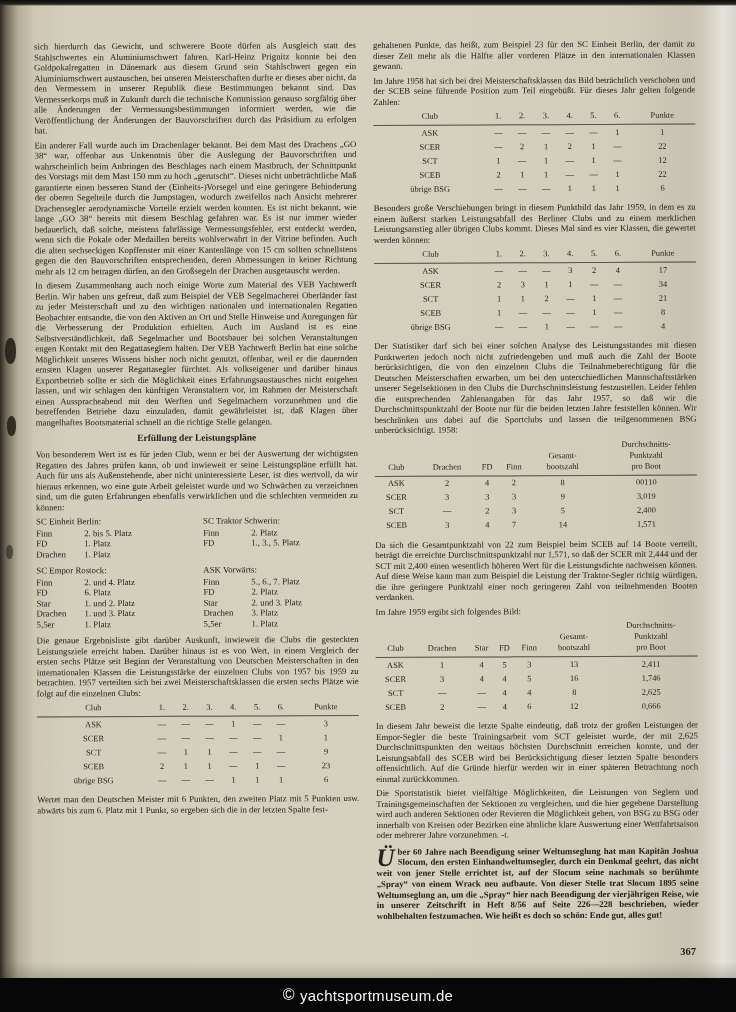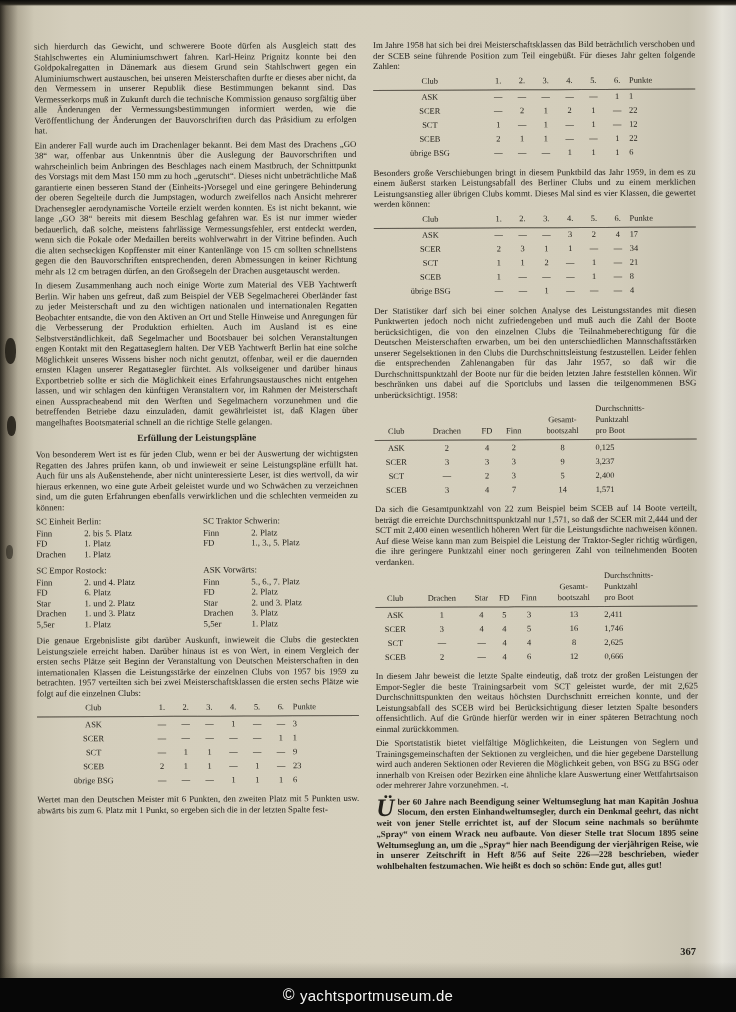--- a/index.html
+++ b/index.html
@@ -23,21 +23,21 @@
   .heading{font-weight:bold;text-align:center;font-size:9.5px;margin:6px 0 5px;line-height:11px}
   .goals{display:grid;grid-template-columns:1fr 1fr;column-gap:12px;row-gap:6px;margin:2px 0 6px;text-align:left}
   .goal-title{font-weight:normal;margin-bottom:1px}
   .goal-row{display:flex}
   .goal-label{width:48px;flex:0 0 48px}
   table.data{width:100%;border-collapse:collapse;margin:4px 0 7px;font-size:8.4px;line-height:11px;text-align:center}
   table.data th{font-weight:normal;text-align:center;padding:0 0 3px;vertical-align:bottom;
     white-space:pre-line;border-bottom:.5px solid rgba(40,36,28,.45)}
   table.data td{padding:1.5px 0}
   table.data .c0{text-align:center;white-space:nowrap}
-  table.data th:last-child,table.data td:last-child{text-align:left}
+  table.data th:last-child,table.data td:last-child{text-align:center}
   .slocum{font-weight:bold;margin:6px 0 0;line-height:10.8px}
   .dropcap{float:left;font-size:25px;line-height:21px;padding:0 3px 0 0;font-style:italic;font-weight:bold}
   .pageno{position:absolute;right:40px;top:946px;font-family:"Liberation Serif",serif;
     font-size:10.5px;font-weight:bold;color:#23211b}
   .watermark{position:absolute;left:0;right:0;bottom:0;height:34px;background:#070707;color:#f4f4f2;
     display:flex;align-items:center;justify-content:center;font-family:"Liberation Sans",sans-serif;
     font-size:15px;letter-spacing:.3px}
   .copy{font-size:16px;margin-right:5px}
 </style>
 </head>
@@ -202,20 +202,21 @@
             </tr>
           </tbody>
         </table>
       <div>
           <p class="para">Wertet man den Deutschen Meister mit 6 Punkten, den zweiten Platz mit 5 Punkten usw. abwärts bis zum 6. Platz mit 1 Punkt, so ergeben sich die in der letzten Spalte fest-</p>
         </div>
     </div>
 
     <div class="col">
       <div>
+          <p class="para">gehaltenen Punkte, das heißt, zum Beispiel 23 für den SC Einheit Berlin, der damit zu dieser Zeit mehr als die Hälfte aller vorderen Plätze in den internationalen Klassen gewann.</p>
           <p class="para">Im Jahre 1958 hat sich bei drei Meisterschaftsklassen das Bild beträchtlich verschoben und der SCEB seine führende Position zum Teil eingebüßt. Für dieses Jahr gelten folgende Zahlen:</p>
         </div>
       <table class="data">
           <thead>
             <tr>
               <th class="c0">Club</th>
               <th>1.</th>
               <th>2.</th>
               <th>3.</th>
               <th>4.</th>
@@ -363,29 +364,29 @@
 pro Boot</th>
             </tr>
           </thead>
           <tbody>
             <tr>
               <td class="c0">ASK</td>
               <td>2</td>
               <td>4</td>
               <td>2</td>
               <td>8</td>
-              <td>0,125</td>
+              <td>00110</td>
             </tr>
             <tr>
               <td class="c0">SCER</td>
               <td>3</td>
               <td>3</td>
               <td>3</td>
               <td>9</td>
-              <td>3,237</td>
+              <td>3,019</td>
             </tr>
             <tr>
               <td class="c0">SCT</td>
               <td>—</td>
               <td>2</td>
               <td>3</td>
               <td>5</td>
               <td>2,400</td>
             </tr>
             <tr>
@@ -393,20 +394,21 @@
               <td>3</td>
               <td>4</td>
               <td>7</td>
               <td>14</td>
               <td>1,571</td>
             </tr>
           </tbody>
         </table>
       <div>
           <p class="para">Da sich die Gesamtpunktzahl von 22 zum Beispiel beim SCEB auf 14 Boote verteilt, beträgt die erreichte Durchschnittspunktzahl nur 1,571, so daß der SCER mit 2,444 und der SCT mit 2,400 einen wesentlich höheren Wert für die Leistungsdichte nachweisen können. Auf diese Weise kann man zum Beispiel die Leistung der Traktor-Segler richtig würdigen, die ihre geringere Punktzahl einer noch geringeren Zahl von teilnehmenden Booten verdanken.</p>
+          <p class="para">Im Jahre 1959 ergibt sich folgendes Bild:</p>
         </div>
       <table class="data">
           <thead>
             <tr>
               <th class="c0">Club</th>
               <th>Drachen</th>
               <th>Star</th>
               <th>FD</th>
               <th>Finn</th>
               <th>Gesamt-

